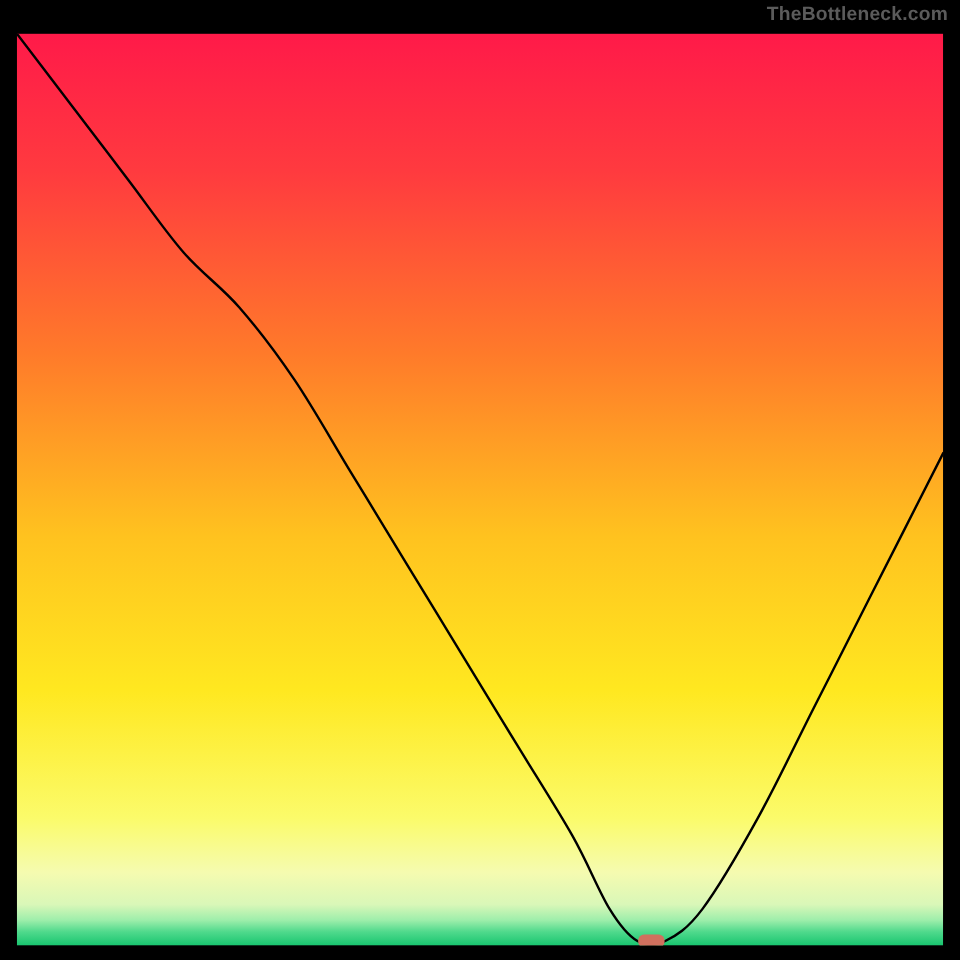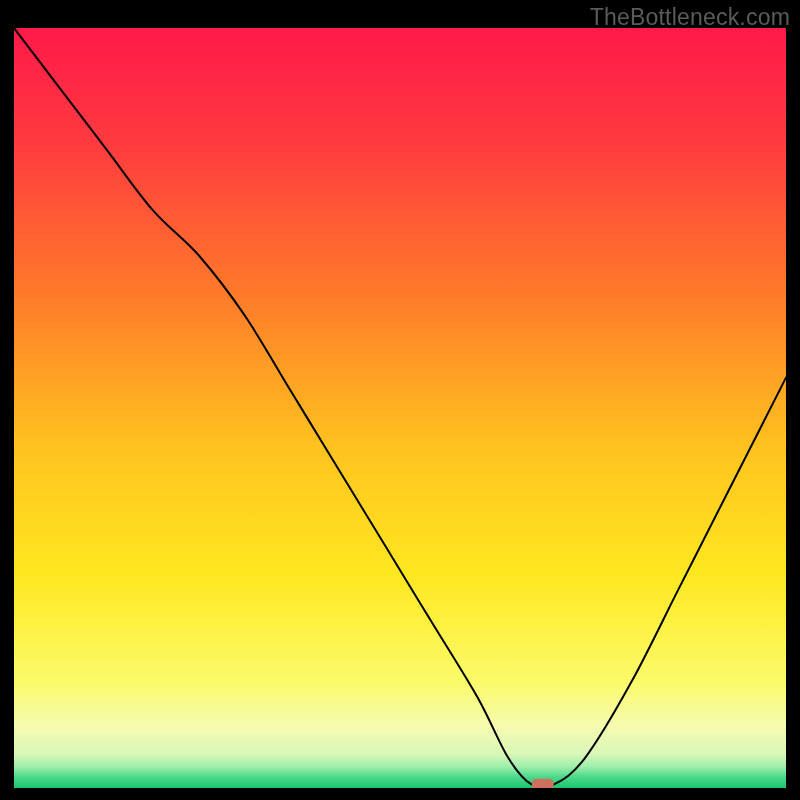--- a/index.html
+++ b/index.html
@@ -15,22 +15,22 @@
     position: relative;
     width: 800px;
     height: 800px;
     background: #000;
   }
   .watermark {
     position: absolute;
     top: 4px;
     right: 10px;
     color: #5b5b5b;
-    font-size: 23px;
-    font-weight: 400;
+    font-size: 16px;
+    font-weight: 700;
     letter-spacing: 0.2px;
     z-index: 10;
   }
   svg.plot {
     position: absolute;
     top: 28px;
     left: 14px;
     width: 772px;
     height: 760px;
     display: block;

